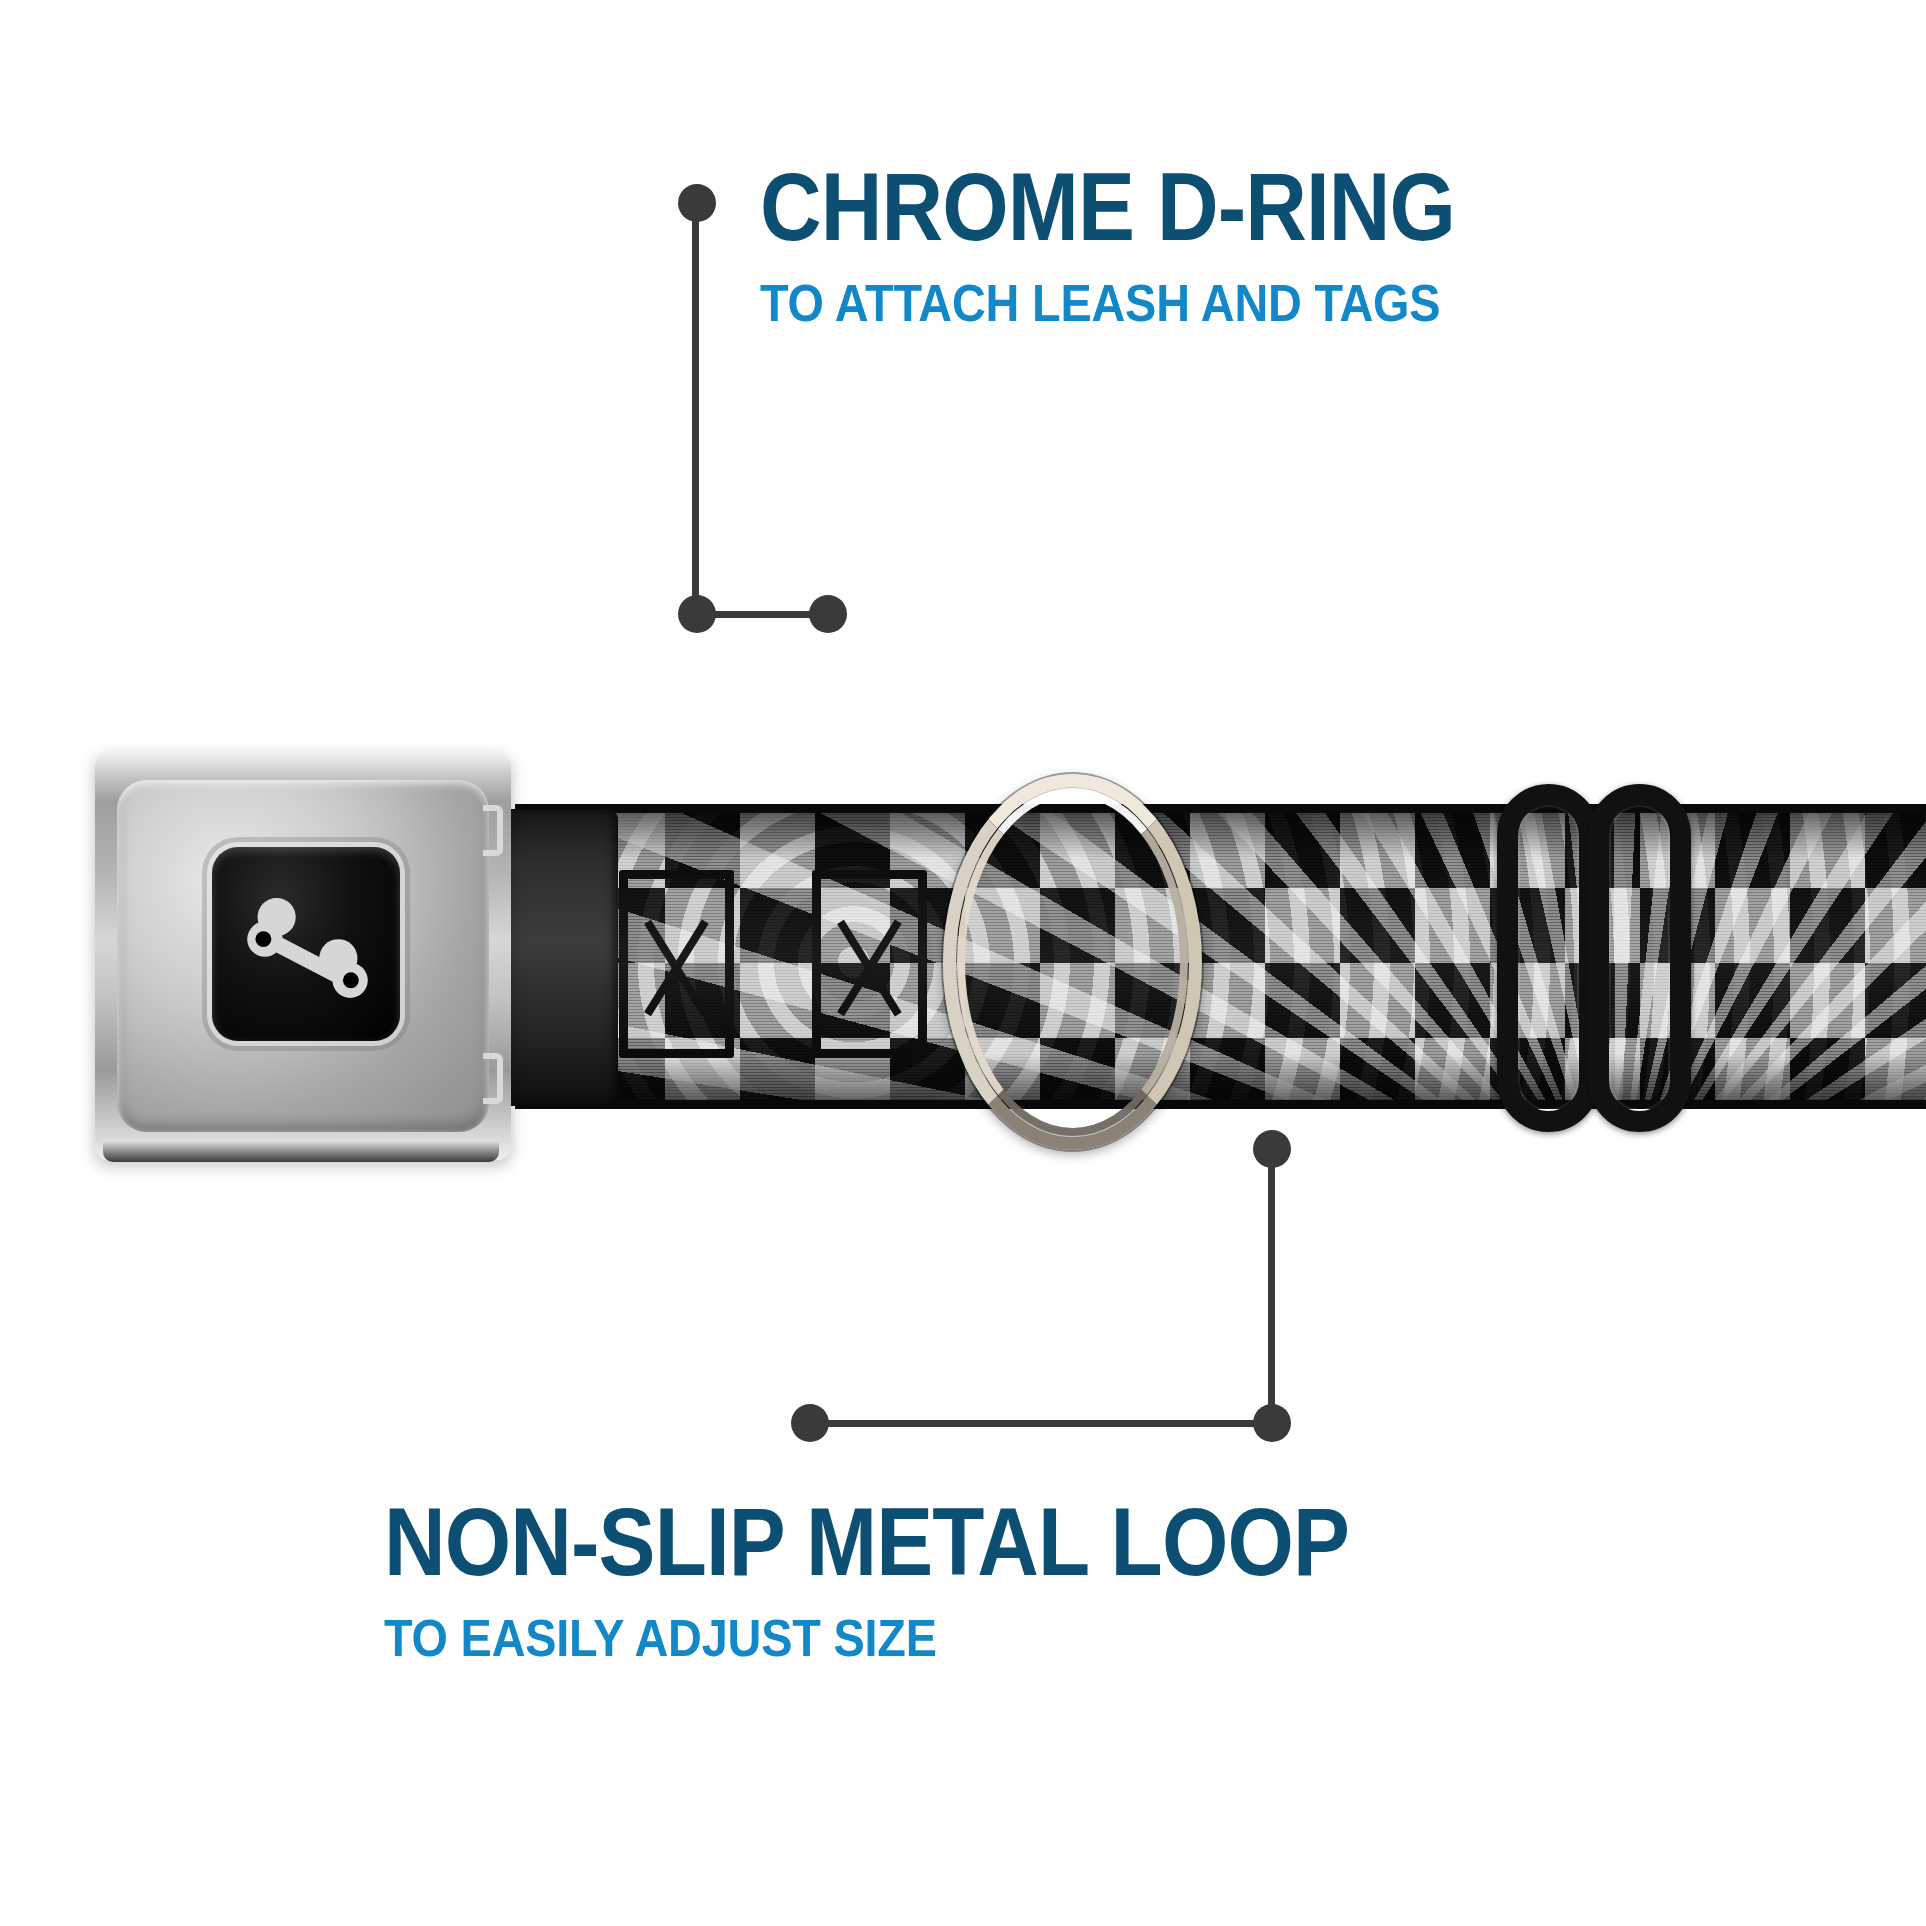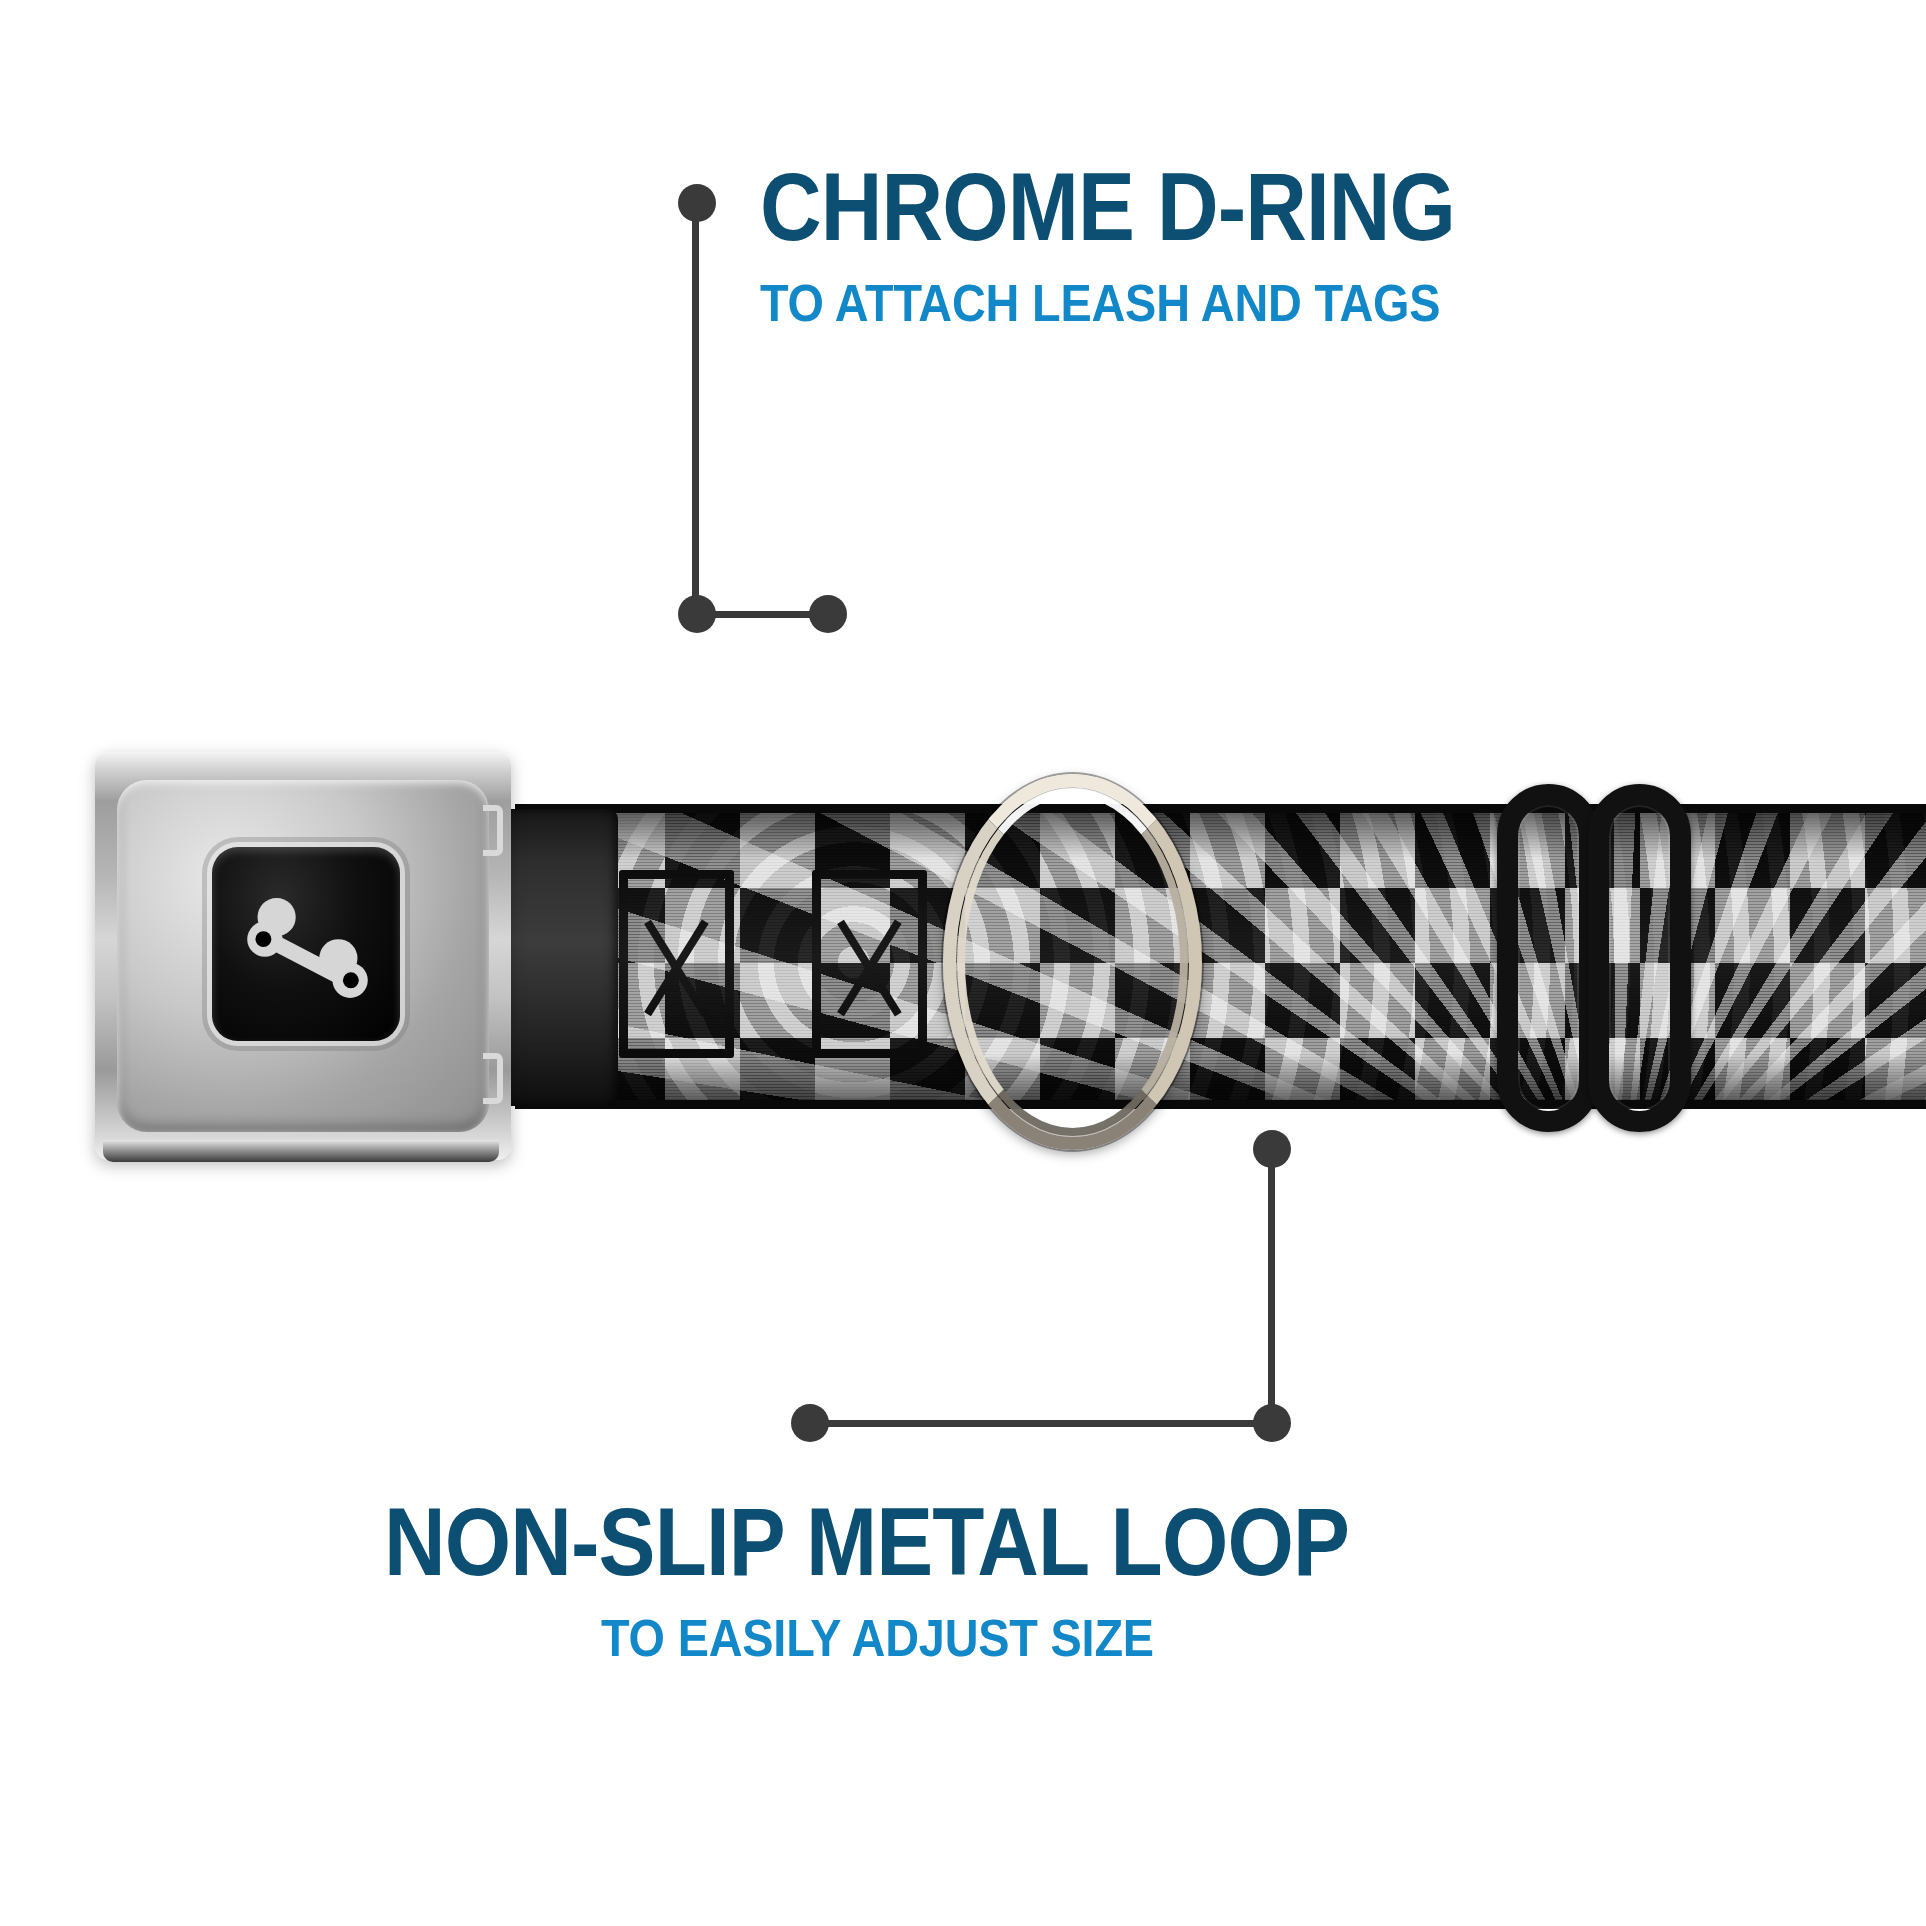--- a/index.html
+++ b/index.html
@@ -35,21 +35,21 @@
     font-size: 52px;
     line-height: 1.0;
     letter-spacing: -0.2px;
     color: #1288c8;
     white-space: nowrap;
     transform: scaleX(0.9);
     transform-origin: left center;
     margin-top: 22px;
   }
   #callout-top     { left: 760px; top: 158px; }
-  #callout-bottom  { left: 384px; top: 1493px; text-align: center; }
+  #callout-bottom  { left: 384px; top: 1493px; }
 
   
   .lead-line { position: absolute; background: #3a3a3a; }
   .lead-dot  {
     position: absolute;
     background: #3a3a3a;
     border-radius: 50%;
   }
 
   

